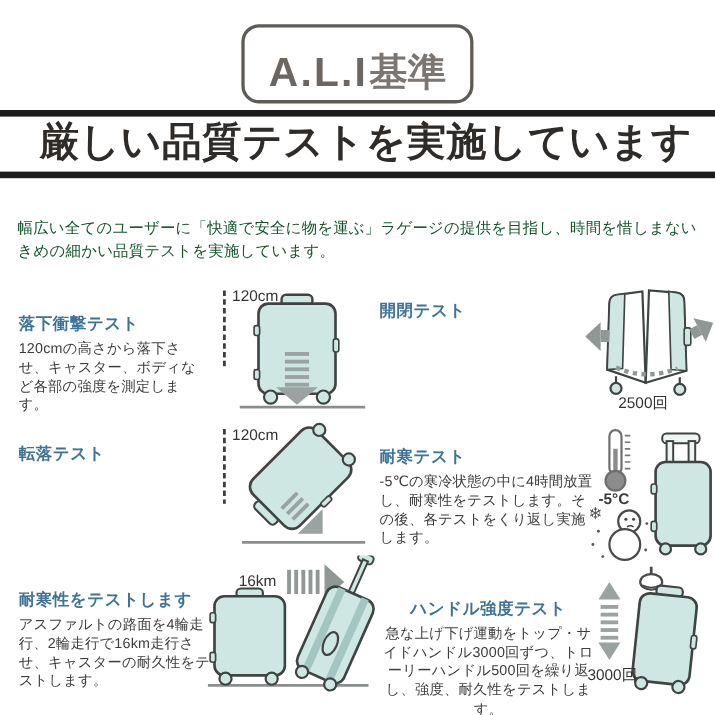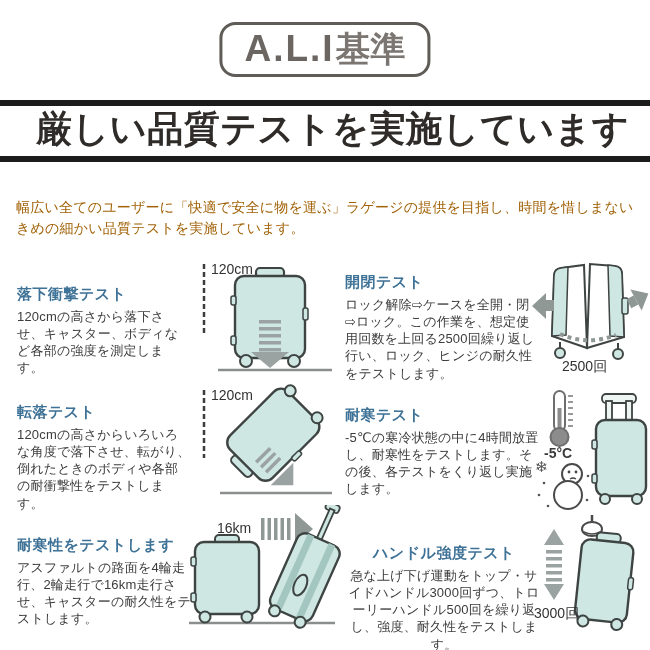--- a/index.html
+++ b/index.html
@@ -1,34 +1,34 @@
 <!DOCTYPE html>
 <html><head>
 <meta charset="utf-8">
 <style>
   html,body{margin:0;padding:0;background:#fff;}
   body{width:650px;height:650px;font-family:"Liberation Sans","DejaVu Sans",sans-serif;}
   .page{position:relative;width:650px;height:650px;overflow:hidden;background:#fff;}
 
   
   .badge{position:absolute;top:22px;left:50%;transform:translateX(-50%);
-         border:3px solid #5f5b57;border-radius:16px;padding:5px 22px 7px;
+         border:3px solid #5f5b57;border-radius:16px;padding:22px 22px 7px;
          display:flex;align-items:center;gap:1px;background:#fff;}
   .badge .logo{font-size:37px;font-weight:bold;color:#6b6661;letter-spacing:2px;line-height:1;}
   .badge .suffix{font-size:35px;font-weight:700;color:#7b7672;line-height:1;}
 
   
   .bar{position:absolute;left:0;width:650px;background:#1c1c1c;}
   .bar-top{top:100px;height:6px;}
   .bar-bottom{top:156px;height:6px;}
   .heading{position:absolute;left:24px;top:105px;width:620px;font-size:36px;font-weight:bold;
            color:#2e2b28;white-space:nowrap;letter-spacing:0.5px;margin-left:12px;}
 
   .intro{position:absolute;left:16px;top:183px;width:624px;font-size:14px;line-height:1.5;
-         color:#a16207;letter-spacing:0.2px;}
+         color:#14532d;letter-spacing:0.2px;}
 
   
   .sec{position:absolute;}
   .sec-title{margin:0 0 4px;font-size:15px;font-weight:bold;color:#3e7296;letter-spacing:0.5px;}
   .sec-body{margin:0;font-size:13px;line-height:1.32;color:#3c3c3c;letter-spacing:0.2px;}
   #sec1{left:17px;top:285px;width:172px;}
   #sec2{left:17px;top:403px;width:174px;}
   #sec3{left:17px;top:536px;width:184px;}
   #sec4{left:345px;top:273px;width:195px;}
   #sec5{left:345px;top:406px;width:195px;}
@@ -59,29 +59,27 @@
   <div class="bar bar-bottom"></div>
 
   <p class="intro">幅広い全てのユーザーに「快適で安全に物を運ぶ」ラゲージの提供を目指し、時間を惜しまないきめの細かい品質テストを実施しています。</p>
 
   <div class="sec" id="sec1">
     <p class="sec-title">落下衝撃テスト</p>
     <p class="sec-body">120cmの高さから落下させ、キャスター、ボディなど各部の強度を測定します。</p>
   </div>
   <div class="sec" id="sec2">
     <p class="sec-title">転落テスト</p>
-    <p class="sec-body">120cmの高さからいろいろな角度で落下させ、転がり、倒れたときのボディや各部の耐衝撃性をテストします。</p>
   </div>
   <div class="sec" id="sec3">
     <p class="sec-title">耐寒性をテストします</p>
     <p class="sec-body">アスファルトの路面を4輪走行、2輪走行で16km走行させ、キャスターの耐久性をテストします。</p>
   </div>
   <div class="sec" id="sec4">
     <p class="sec-title">開閉テスト</p>
-    <p class="sec-body">ロック解除⇨ケースを全開・閉⇨ロック。この作業を、想定使用回数を上回る2500回繰り返し行い、ロック、ヒンジの耐久性をテストします。</p>
   </div>
   <div class="sec" id="sec5">
     <p class="sec-title">耐寒テスト</p>
     <p class="sec-body">-5℃の寒冷状態の中に4時間放置し、耐寒性をテストします。その後、各テストをくり返し実施します。</p>
   </div>
   <div class="sec" id="sec6">
     <p class="sec-title">ハンドル強度テスト</p>
     <p class="sec-body">急な上げ下げ運動をトップ・サイドハンドル3000回ずつ、トローリーハンドル500回を繰り返し、強度、耐久性をテストします。</p>
   </div>
 

